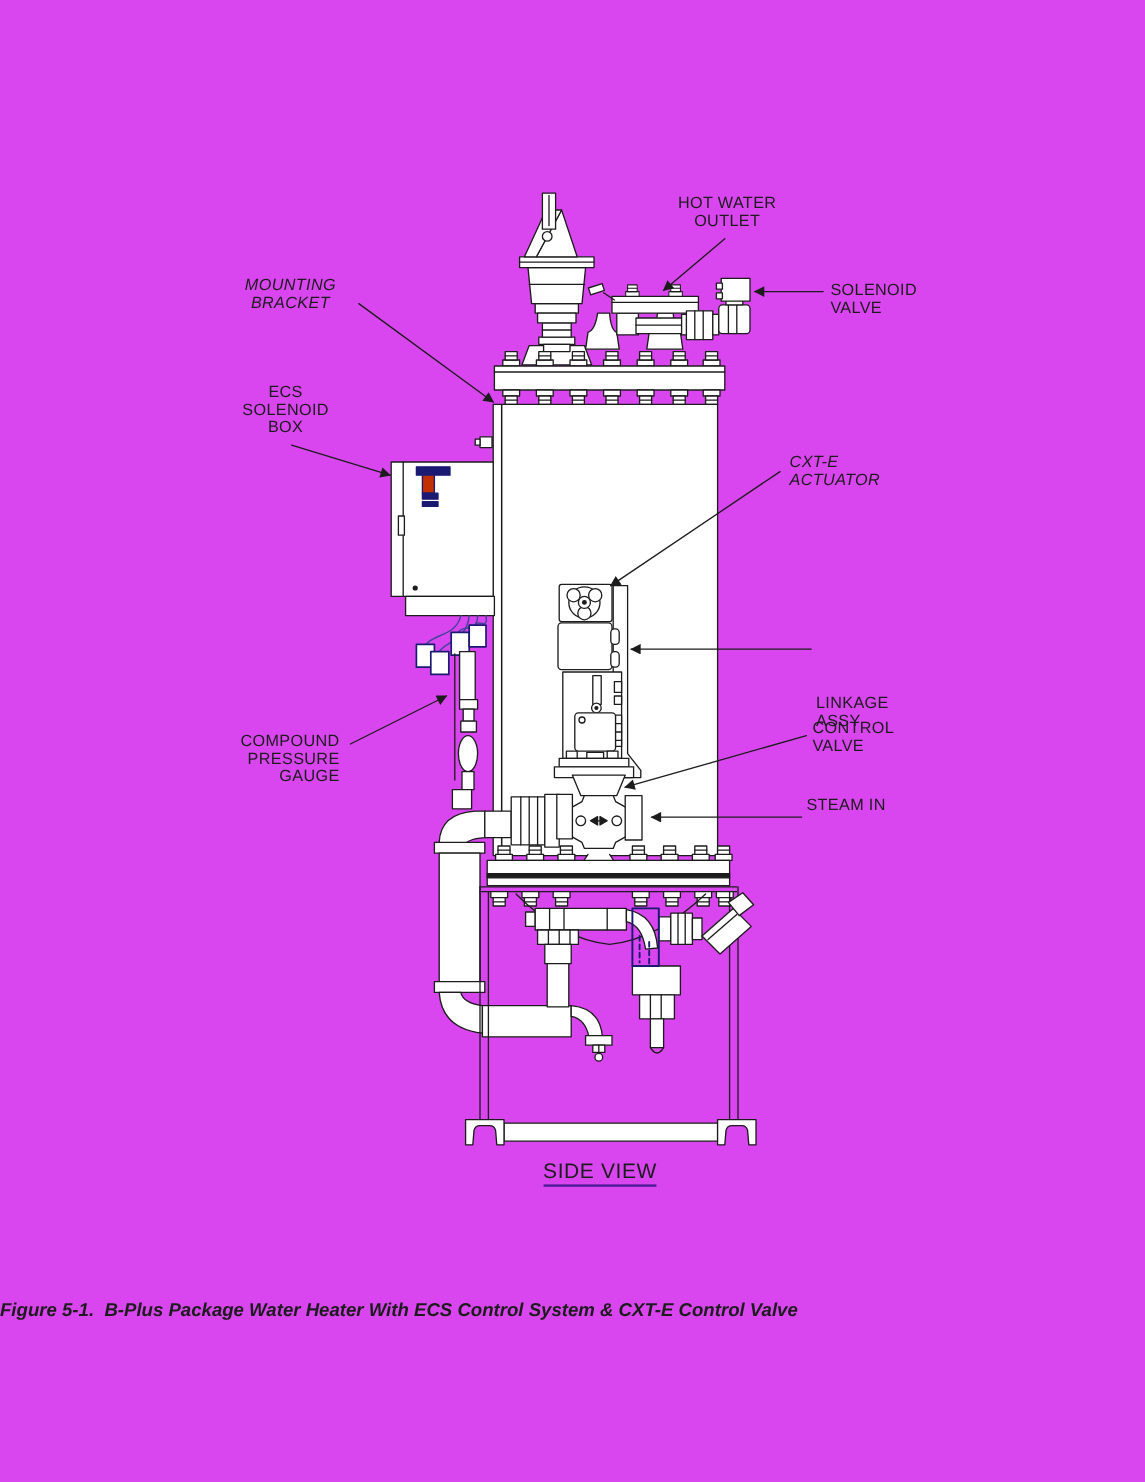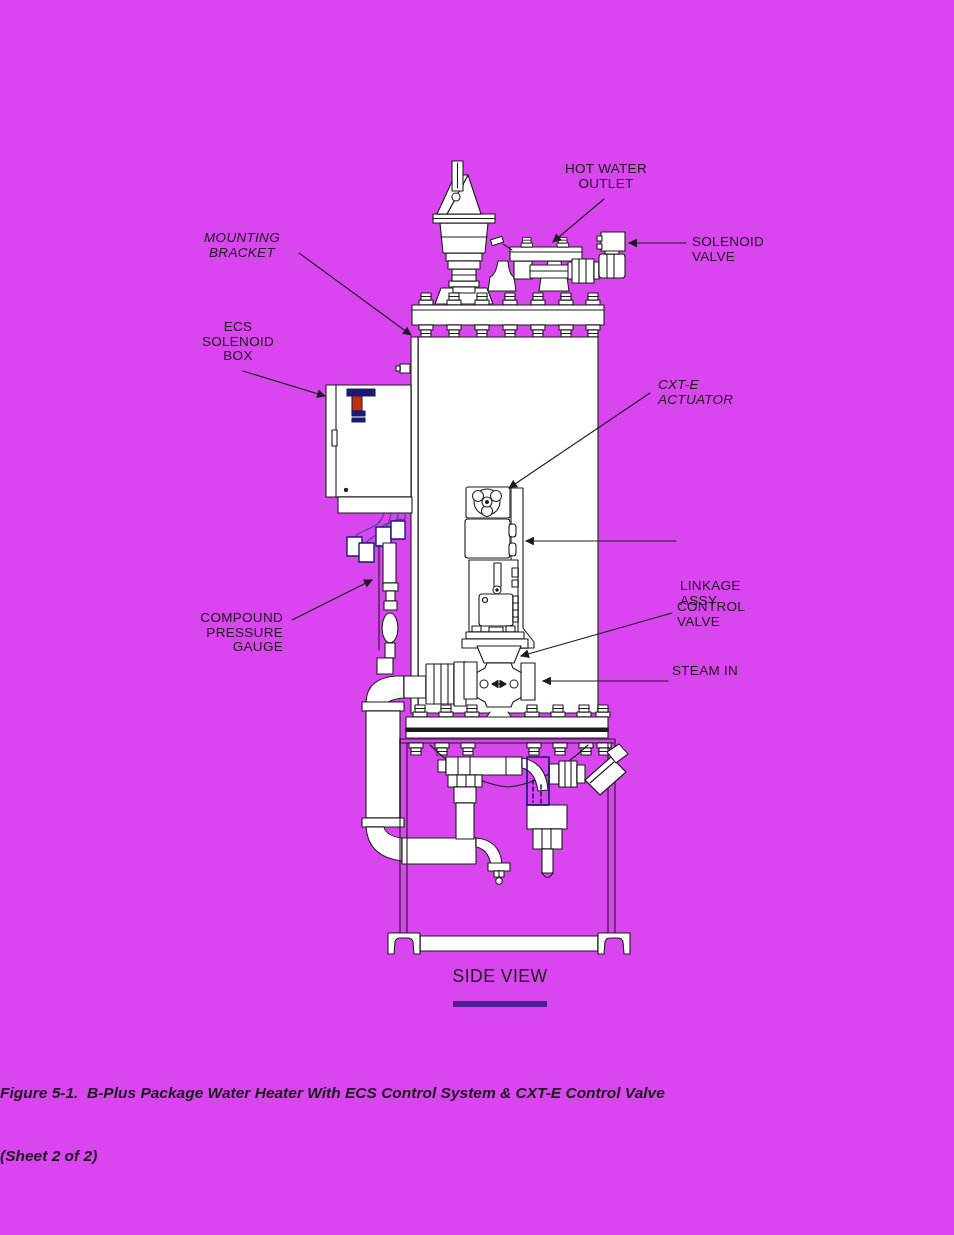--- a/index.html
+++ b/index.html
@@ -11,21 +11,21 @@
   .lbl{
     position:absolute;font-size:13.5px;line-height:14.6px;letter-spacing:.3px;
     white-space:pre-line;color:#1c1c1c;
   }
   .lbl.center{text-align:center;}
   .lbl.right{text-align:right;}
   .view-title{
     position:absolute;left:430px;top:966px;width:140px;text-align:center;
     font-size:17.5px;letter-spacing:.5px;
   }
-  .view-title span{border-bottom:6px solid #4c1d95;padding-bottom:15px;}
+  .view-title span{border-bottom:2px solid #4c1d95;padding-bottom:1px;}
   .caption{
     position:absolute;left:0;top:1040px;width:954px;text-align:left;
     font-size:15.5px;font-weight:bold;font-style:italic;line-height:21px;white-space:pre-wrap;
   }
   .pagenum{position:absolute;left:0;top:1158px;width:954px;text-align:center;font-size:14px;}
 </style>
 </head>
 <body>
 
 <div class="page">
@@ -322,16 +322,15 @@
   <div class="lbl" style="left:672px;top:664px;width:84px;">STEAM IN</div>
   <div class="lbl right" style="left:185px;top:611px;width:98px;">COMPOUND
 PRESSURE
 GAUGE</div>
 
   <div class="view-title">
     <span>SIDE VIEW</span>
   </div>
   <div class="caption">
     <div>Figure 5-1.  B-Plus Package Water Heater With ECS Control System &amp; CXT-E Control Valve</div>
-    <div>(Sheet 2 of 2)</div>
   </div>
 
 </div>
 
 </body></html>

